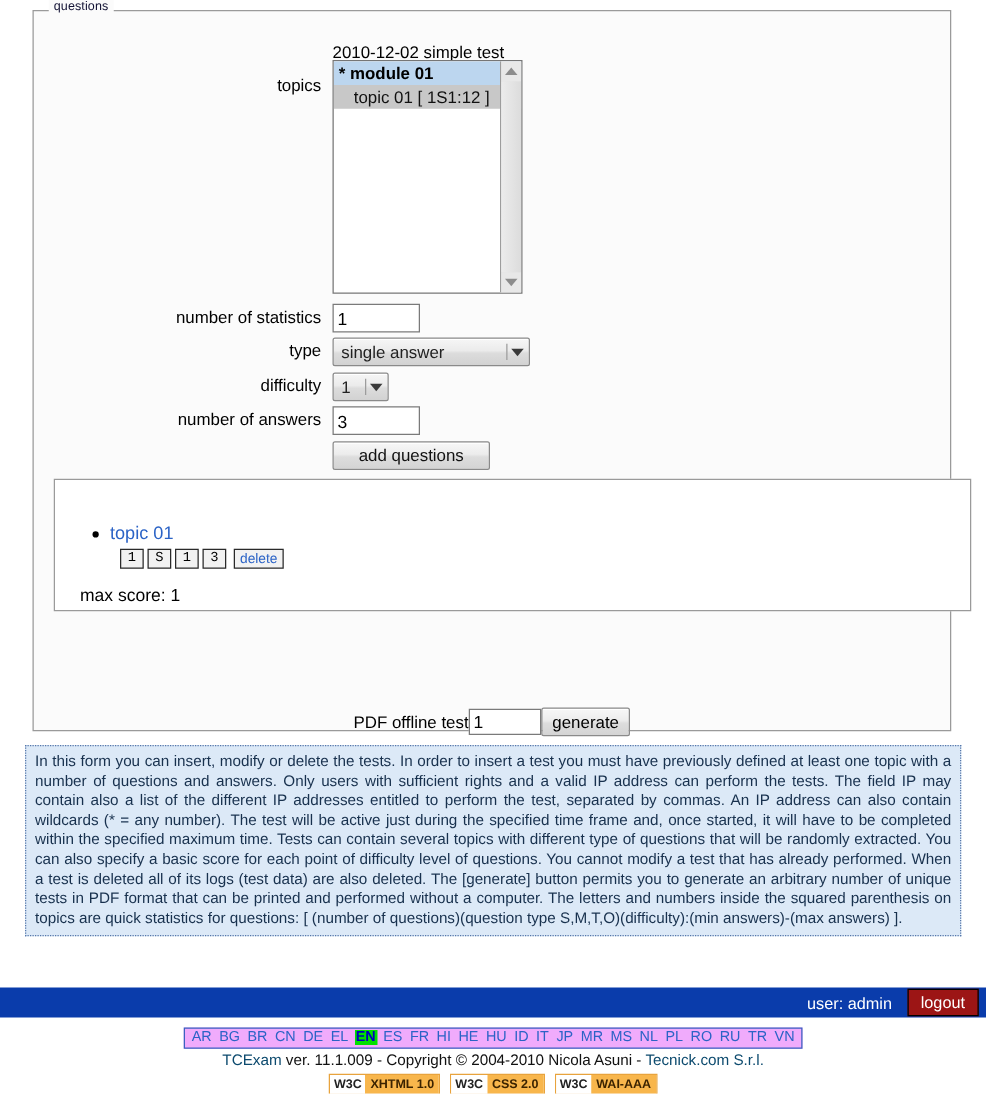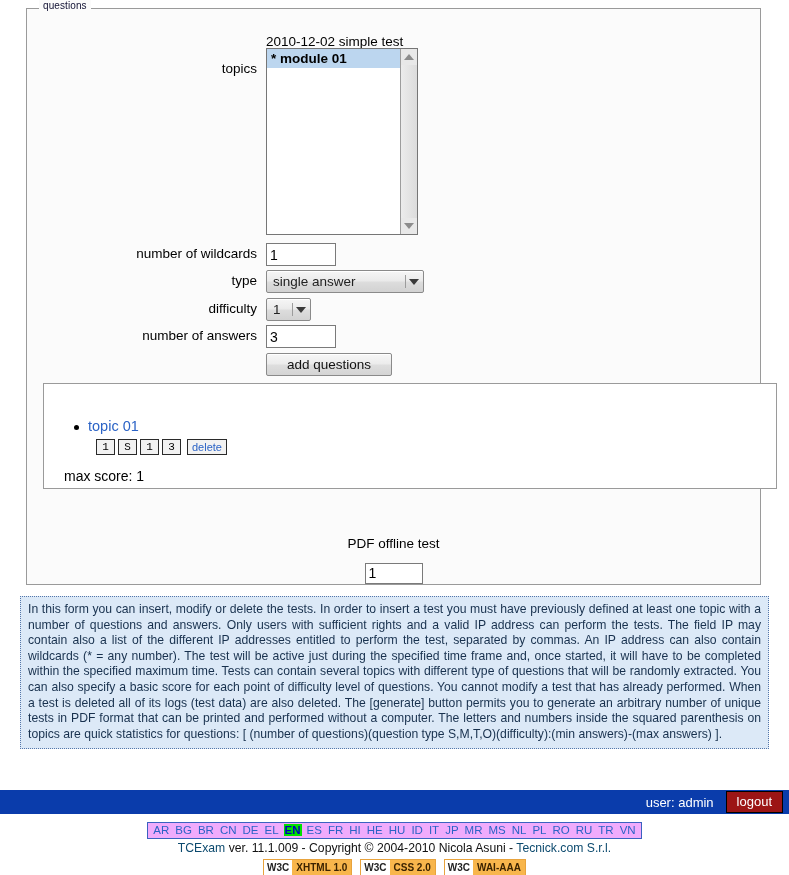--- a/index.html
+++ b/index.html
@@ -245,22 +245,21 @@
   
   .pdf-row {
     position: absolute;
     left: 26px;
     top: 562px;
     width: 735px;
     height: 30px;
     display: flex;
     align-items: center;
     justify-content: center;
-    gap: 12px;
-    flex-direction: column;
+    gap: 0;
   }
   .pdf-label { font-size: 13.5px; }
   .pdf-input {
     position: relative;
     border: 1px solid #7a7a7a;
     background: #fff;
     width: 58px; height: 21px;
     font-size: 14px;
     padding: 2px 3px;
     box-sizing: border-box;
@@ -403,33 +402,34 @@
 
     <div class="form-area">
 
       <div class="test-title">2010-12-02 simple test</div>
 
       <div class="row-label" style="left:110px; top:52px; width:120px;">topics</div>
 
       <div class="listbox">
         <div class="lb-items">
           <div class="lb-item module">* module 01</div>
+          <div class="lb-item topic">topic 01 [ 1S1:12 ]</div>
         </div>
         <div class="lb-scroll">
           <div class="track"></div>
           <div class="sb-btn up">
             <span class="tri up"></span>
           </div>
           <div class="sb-btn down">
             <span class="tri down"></span>
           </div>
         </div>
       </div>
 
-      <div class="row-label" style="left:60px; top:237px; width:170px;">number of wildcards</div>
+      <div class="row-label" style="left:60px; top:237px; width:170px;">number of statistics</div>
       <input class="txt" style="left: 239px; top: 234px; width: 70px; height: 23px;" value="1">
 
       <div class="row-label" style="left:100px; top:264px; width:130px;">type</div>
       <div class="sel" style="left:239px; top:261px; width:158px; height:23px;">
         <span>single answer</span>
         <span class="sel-arrow-wrap">
           <span class="sep"></span>
           <span class="caret"></span>
         </span>
       </div>

